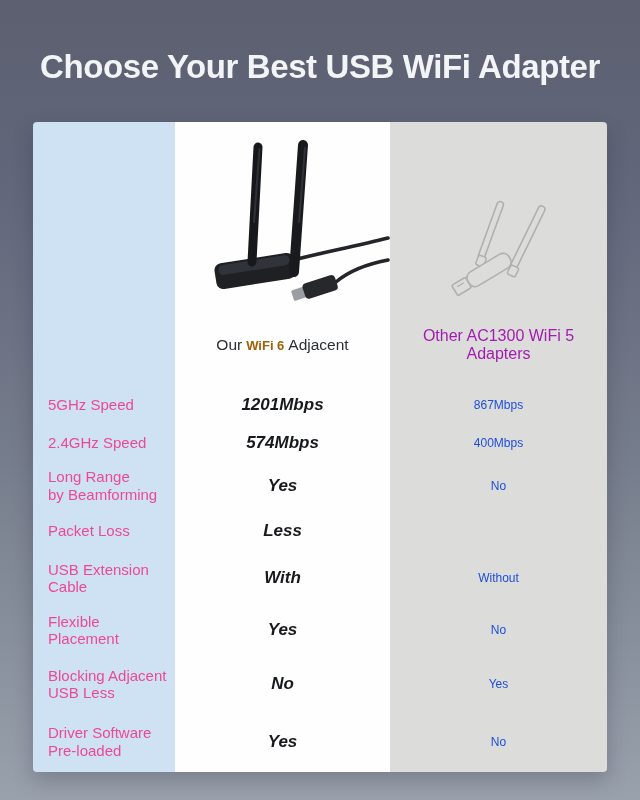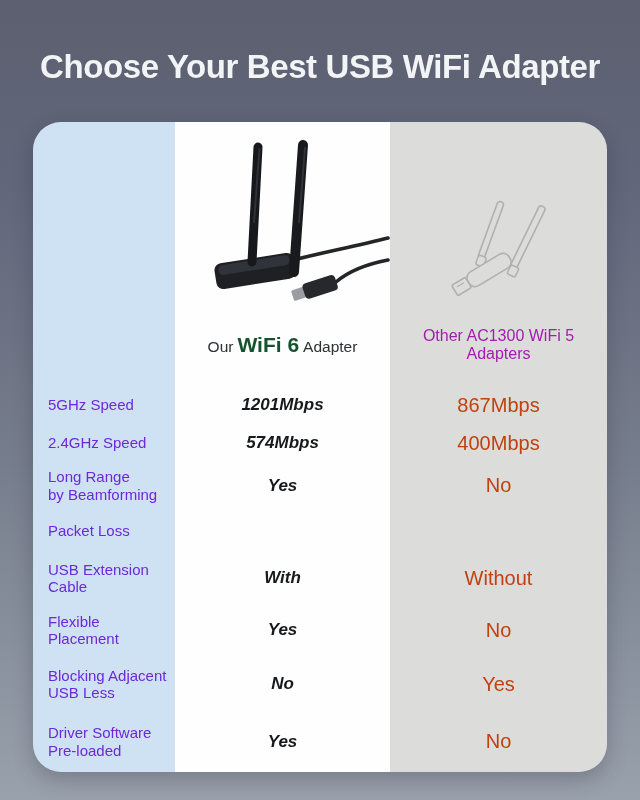--- a/index.html
+++ b/index.html
@@ -10,45 +10,45 @@
   }
   .header{
     position:absolute;top:0;left:0;width:640px;height:122px;
     display:flex;align-items:center;justify-content:center;padding-top:12px;box-sizing:border-box;
   }
   .title{
     color:#f3f4f6;font-size:33px;font-weight:bold;letter-spacing:-0.4px;white-space:nowrap;
   }
   .panel{
     position:absolute;left:33px;top:122px;width:574px;height:650px;
-    border-radius:28px;overflow:hidden;
+    border-radius:4px;overflow:hidden;
     box-shadow:0 8px 20px rgba(30,34,48,0.25);
   }
   .col-bg{position:absolute;top:0;bottom:0;}
   .col-bg.left{left:0;width:142px;background:#cfe2f3;}
   .col-bg.mid{left:142px;width:215px;background:#fefefe;}
   .col-bg.right{left:357px;width:217px;background:#dcdcdb;}
   .panel-content{position:absolute;top:0;left:0;width:574px;height:650px;}
   .grid3{display:grid;grid-template-columns:142px 215px 217px;}
   .image-row{height:205px;}
   .img-cell{position:relative;height:205px;overflow:hidden;}
   .caption-row{height:28px;align-items:center;}
   .spacer-row{height:32px;}
   .caption-ours{
     display:flex;justify-content:center;align-items:baseline;gap:4px;
     font-size:15.5px;color:#2c2f34;
   }
-  .caption-ours .hl{font-weight:bold;font-size:21px;color:#14532d;}
+  .caption-ours .hl{font-weight:bold;font-size:13px;color:#a16207;}
   .caption-others{text-align:center;font-size:16px;color:#a21caf;}
   .frow{display:grid;grid-template-columns:142px 215px 217px;align-items:center;}
-  .flabel{padding-left:15px;font-size:15px;color:#6d28d9;line-height:1.16;}
+  .flabel{padding-left:15px;font-size:15px;color:#ec4899;line-height:1.16;}
   .flabel span{display:block;}
   .flabel span:empty{display:none;}
   .fours{text-align:center;font-weight:bold;font-size:17px;color:#17191c;font-style:italic;}
-  .fothers{text-align:center;font-size:20px;color:#c2410c;}
+  .fothers{text-align:center;font-size:12px;color:#1d4ed8;}
   svg{display:block;}
 </style>
 </head>
 <body>
 
 <div class="header">
   <div class="title">Choose Your Best USB WiFi Adapter</div>
 </div>
 
 <div class="panel">
@@ -108,21 +108,21 @@
           </g>
         </svg>
       </div>
     </div>
 
     <div class="grid3 caption-row">
       <div></div>
       <div class="caption-ours">
         <span>Our</span>
         <span class="hl">WiFi 6</span>
-        <span>Adapter</span>
+        <span>Adjacent</span>
       </div>
       <div class="caption-others">Other AC1300 WiFi 5 Adapters</div>
     </div>
 
     <div class="spacer-row"></div>
 
     <div class="frow" style="height:36px">
       <div class="flabel">
         <span>5GHz Speed</span>
       </div>
@@ -144,20 +144,21 @@
           <span>by Beamforming</span>
       </div>
       <div class="fours">Yes</div>
       <div class="fothers">No</div>
     </div>
 
     <div class="frow" style="height:45px">
       <div class="flabel">
         <span>Packet Loss</span>
       </div>
+      <div class="fours">Less</div>
     </div>
 
     <div class="frow" style="height:50px">
       <div class="flabel">
         <span>USB Extension</span>
           <span>Cable</span>
       </div>
       <div class="fours">With</div>
       <div class="fothers">Without</div>
     </div>

